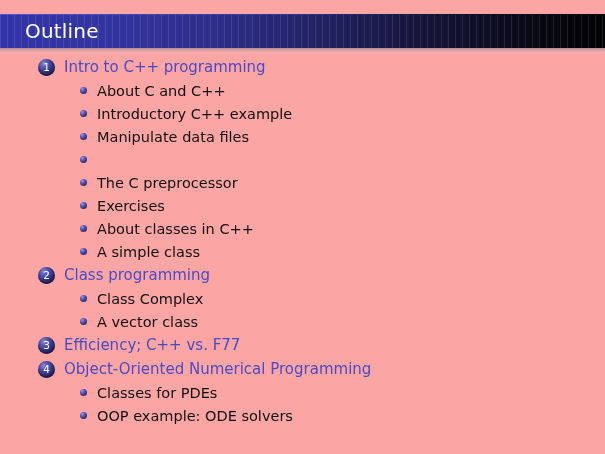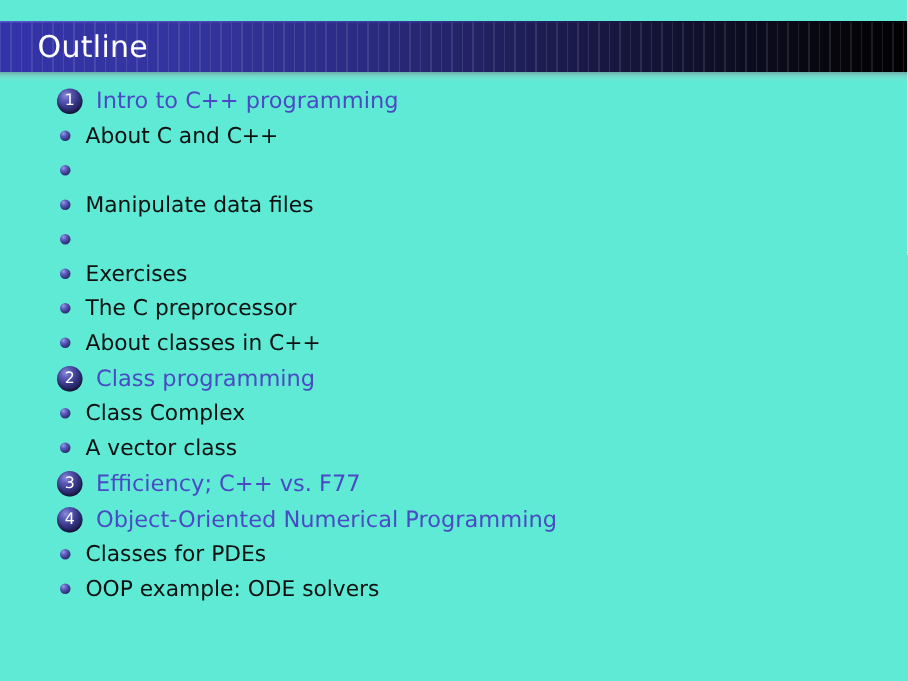--- a/index.html
+++ b/index.html
@@ -13,21 +13,21 @@
     overflow: hidden;
     position: relative;
     font-family: "DejaVu Sans", sans-serif;
     -webkit-font-smoothing: antialiased;
   }
 
   
   .slide {
     position: absolute;
     inset: 0;
-    background: #5eead4;
+    background: #fca5a5;
     overflow: hidden;
   }
 
   
   .titlebar {
     position: absolute;
     left: 0;
     top: 14px;
     width: 605px;
     height: 34px;
@@ -121,21 +121,21 @@
     color: #4a4ac4;
     font-size: 15px;
     white-space: nowrap;
     font-family: "DejaVu Sans", sans-serif;
   }
 
   .sub-row {
     display: flex;
     align-items: center;
     height: 23px;
-    padding-left: 40px;
+    padding-left: 80px;
   }
   .sub-bullet {
     width: 7px;
     height: 7px;
     border-radius: 50%;
     flex: 0 0 auto;
     margin-right: 10px;
     background:
       radial-gradient(circle at 33% 28%,
         #9a9ae0 0%,
@@ -165,39 +165,44 @@
       <div class="section-row">
         <span class="section-badge">1</span>
         <span class="section-label">Intro to C++ programming</span>
       </div>
       <div class="sub-row">
         <span class="sub-bullet"></span>
         <span class="sub-label">About C and C++</span>
       </div>
       <div class="sub-row">
         <span class="sub-bullet"></span>
+        <span class="sub-label">Introductory C++ example</span>
       </div>
       <div class="sub-row">
         <span class="sub-bullet"></span>
         <span class="sub-label">Manipulate data files</span>
       </div>
       <div class="sub-row">
         <span class="sub-bullet"></span>
       </div>
       <div class="sub-row">
         <span class="sub-bullet"></span>
+        <span class="sub-label">The C preprocessor</span>
+      </div>
+      <div class="sub-row">
+        <span class="sub-bullet"></span>
         <span class="sub-label">Exercises</span>
       </div>
       <div class="sub-row">
         <span class="sub-bullet"></span>
-        <span class="sub-label">The C preprocessor</span>
-      </div>
-      <div class="sub-row">
-        <span class="sub-bullet"></span>
         <span class="sub-label">About classes in C++</span>
+      </div>
+      <div class="sub-row">
+        <span class="sub-bullet"></span>
+        <span class="sub-label">A simple class</span>
       </div>
       <div class="section-row">
         <span class="section-badge">2</span>
         <span class="section-label">Class programming</span>
       </div>
       <div class="sub-row">
         <span class="sub-bullet"></span>
         <span class="sub-label">Class Complex</span>
       </div>
       <div class="sub-row">

